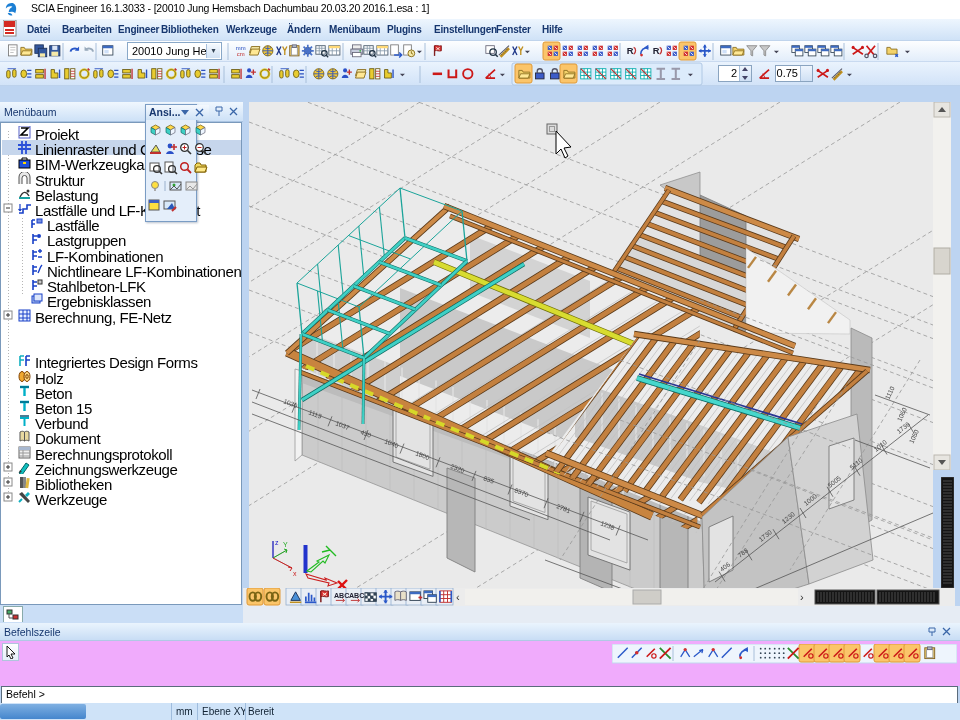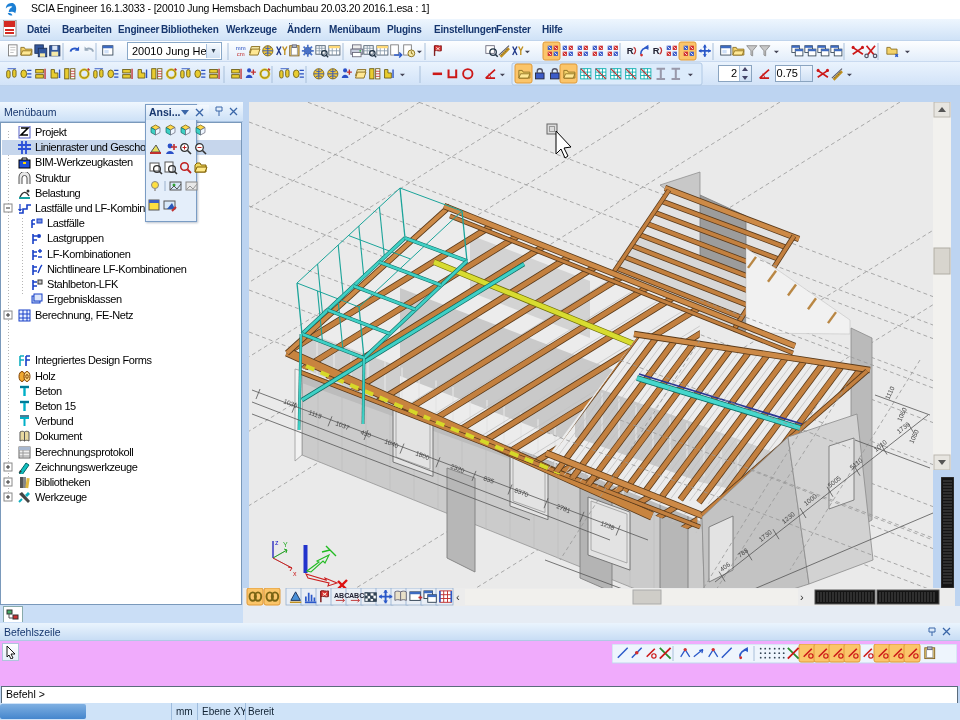--- a/index.html
+++ b/index.html
@@ -6,21 +6,21 @@
 #titlebar{position:absolute;left:0;top:0;width:960px;height:19px;background:#fff;color:#000;font-size:10.5px;letter-spacing:-0.2px}
 #titlebar span{position:absolute;left:31px;top:2px}
 #menubar{position:absolute;left:0;top:19px;width:960px;height:22px;background:linear-gradient(#eef6fe,#cfe2f7);border-bottom:1px solid #c0d4ec}
 #menubar b{position:absolute;top:5px;font-weight:bold;font-size:10px;letter-spacing:-0.2px;color:#16366e}
 #tb1{position:absolute;left:0;top:41px;width:960px;height:21px;background:linear-gradient(#fdfeff,#e2edfa);border-bottom:1px solid #c9daf0}
 #tb2{position:absolute;left:0;top:62px;width:960px;height:24px;background:linear-gradient(#eaf3fd,#d2e3f8);border-bottom:1px solid #bdd2ec}
 #lpanel{position:absolute;left:0;top:102px;width:243px;height:521px}
 #lphead{position:absolute;left:0;top:0;width:243px;height:20px;background:linear-gradient(#f0f7fe,#cde1f7);border-bottom:1px solid #aac4e2}
 #lphead span{position:absolute;left:4px;top:4px;font-size:10.5px;color:#16366e}
 #tree{position:absolute;left:0;top:20px;width:242px;height:483px;background:#fff;border:1px solid #7a99bb;overflow:hidden}
-.trow{position:absolute;left:1px;width:246px;height:15px;font-size:11px;letter-spacing:-0.4px;color:#000;white-space:nowrap}
+.trow{position:absolute;left:1px;width:246px;height:15px;font-size:15px;letter-spacing:-0.4px;color:#000;white-space:nowrap}
 .trow .tx{position:absolute;left:33px;top:1px}
 .trow.c2 .tx{left:45px}
 .sel{background:#c6d6ec}
 #tabstrip{position:absolute;left:0;top:503px;width:243px;height:18px;background:#cadef6}
 #tab1{position:absolute;left:3px;top:1px;width:20px;height:16px;background:#fff;border:1px solid #8aa;border-bottom:none}
 #view{position:absolute;left:249px;top:102px;width:684px;height:486px;background:#e9e9e9}
 #vscroll{position:absolute;left:933px;top:102px;width:18px;height:368px;background:#f2f1ee}
 #blackv{position:absolute;left:941px;top:477px;width:13px;height:111px;background:#181818}
 #vbotrow{position:absolute;left:243px;top:588px;width:712px;height:18px;background:#ececec}
 #gapstrip{position:absolute;left:243px;top:606px;width:717px;height:17px;background:#e6ecf4}

